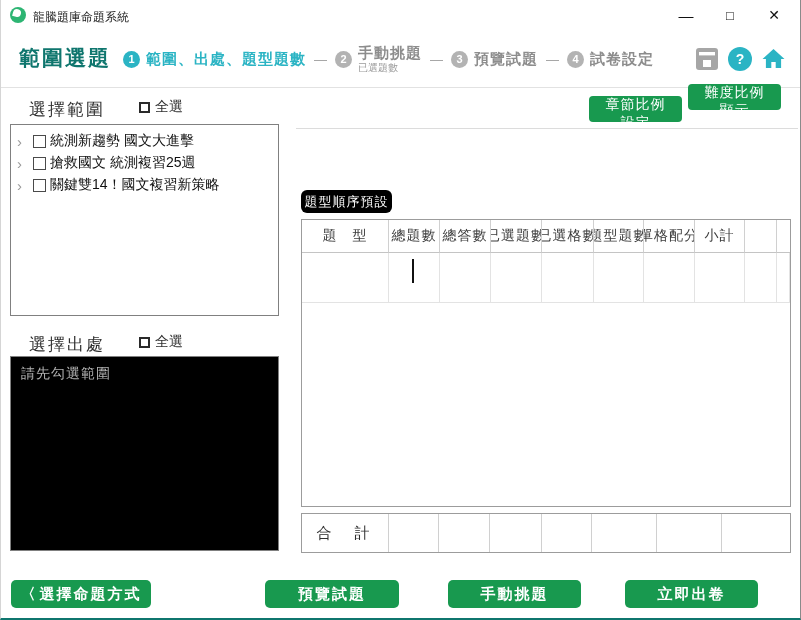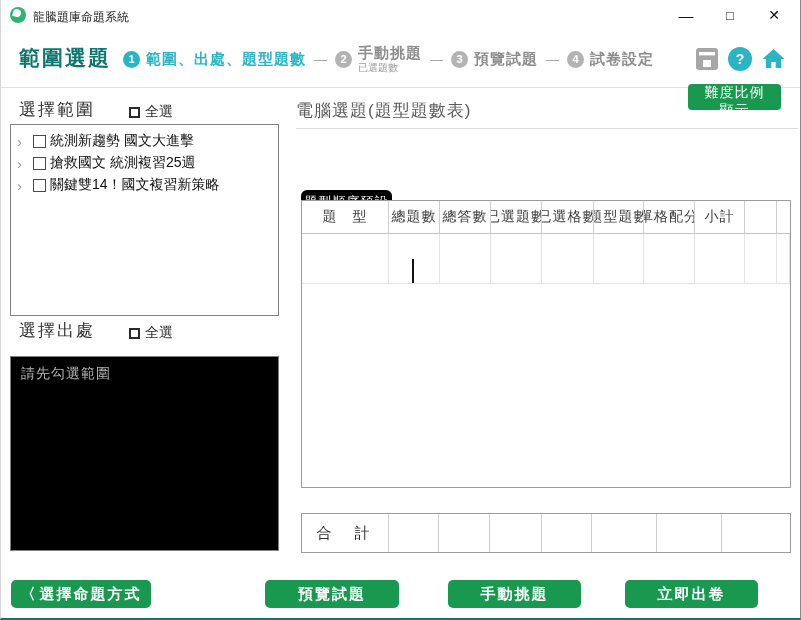--- a/index.html
+++ b/index.html
@@ -28,40 +28,40 @@
   .step-circle.active { background:#2bb4c4; }
   .step-label { font-size:15px; font-weight:bold; color:#8d8d8d; letter-spacing:1px; white-space:nowrap; }
   .step-label.active { color:#2bb4c4; }
   .step-label-wrap { display:flex; flex-direction:column; line-height:1.1; }
   .step-sub { font-size:10px; color:#9a9a9a; }
   .step-dash { color:#9c9c9c; font-size:13px; margin:0 1px; }
   .nav-icons { position:absolute; right:14px; top:16px; display:flex; align-items:center; gap:9px; }
   .icon-btn { width:25px; height:25px; display:flex; align-items:center; justify-content:center; cursor:pointer; }
   .help-circle { width:24px; height:24px; border-radius:50%; background:#2bb4c4; color:#fff; font-size:14px; font-weight:bold; display:flex; align-items:center; justify-content:center; }
   
-  .panel-head { position:absolute; display:flex; align-items:flex-end; }
+  .panel-head { position:absolute; display:flex; align-items:flex-start;margin-left:10px; }
   .panel-title { font-size:17px; color:#2f2f2f; letter-spacing:2px; }
   .selectall { display:flex; align-items:center; gap:5px; margin-left:34px; cursor:pointer; }
   .cb { width:11px; height:11px; border:2px solid #2a2a2a; background:#fff; display:inline-block; }
   .selectall-label { font-size:14px; color:#2f2f2f; }
   .range-box { position:absolute; left:9px; top:124px; width:269px; height:192px; border:1px solid #808080; background:#fff; padding-top:5px; }
   .tree-row { display:flex; align-items:center; height:22px; padding-left:6px; gap:4px; cursor:pointer; }
   .tree-chevron { color:#9a9a9a; font-size:15px; width:12px; line-height:1; }
   .tree-cb { width:13px; height:13px; border:1px solid #4a4a4a; background:#fff; display:inline-block; flex:0 0 13px; }
   .tree-label { font-size:14px; color:#101010; white-space:nowrap; }
   .source-box { position:absolute; left:9px; top:356px; width:269px; height:195px; border:1px solid #808080; background:#000000; }
   .placeholder { position:absolute; left:10px; top:8px; font-size:14px; color:#b2b2b2; letter-spacing:1px; }
   
   .main-title { position:absolute; left:295px; top:99px; font-size:17px; color:#5a5a5a; letter-spacing:1px; }
   .btn-green { position:absolute; height:26px; background:#18994f; color:#fff; border:none; border-radius:4px; font-size:14px; font-family:inherit; letter-spacing:1px; cursor:pointer; padding:0 10px; }
   .btn-chapter { left:588px; top:96px; width:93px; }
   .btn-difficulty { left:687px; top:84px; width:93px; }
   .main-sep { position:absolute; left:295px; top:128px; width:502px; height:1px; background:#dcdcdc; }
   .preset-btn { position:absolute; left:300px; top:190px; width:91px; height:23px; background:#000000; color:#fff; border:none; border-radius:6px; font-size:13px; font-family:inherit; letter-spacing:1px; cursor:pointer; }
-  .qtable { position:absolute; left:300px; top:200px; width:490px; height:288px; border:1px solid #9c9c9c; background:#fff; }
+  .qtable { position:absolute; left:300px; top:219px; width:490px; height:288px; border:1px solid #9c9c9c; background:#fff; }
   .trow { display:grid; }
   .trow.head { height:33px; }
   .trow.body { height:50px; }
   .tcell { border-right:1px solid #d0d0d0; border-bottom:1px solid #c4c4c4; display:flex; align-items:center; justify-content:center; font-size:14px; color:#3d3d3d; letter-spacing:1px; overflow:hidden; white-space:nowrap; }
   .trow.body .tcell { border-right:1px solid #e3e3e3; border-bottom:1px solid #e3e3e3; }
   .tcell:last-child { border-right:none; }
   .caret { position:absolute; left:411px; top:259px; width:2px; height:24px; background:#111; }
   .total-table { position:absolute; left:300px; top:513px; width:490px; height:40px; border:1px solid #9c9c9c; background:#fff; }
   .total-table .trow { height:38px; }
   .total-table .tcell { border-bottom:none; font-size:15px; color:#2e2e2e; letter-spacing:4px; }
@@ -155,32 +155,32 @@
         <span class="tree-cb"></span>
         <span class="tree-label">搶救國文 統測複習25週</span>
       </div>
       <div class="tree-row">
         <span class="tree-chevron">›</span>
         <span class="tree-cb"></span>
         <span class="tree-label">關鍵雙14！國文複習新策略</span>
       </div>
     </div>
 
-  <div class="panel-head" style="left:18px; top:319px;">
+  <div class="panel-head" style="left:18px; top:333px;">
     <span class="panel-title">選擇出處</span>
     <span class="selectall">
       <span class="cb"></span>
       <span class="selectall-label">全選</span>
     </span>
   </div>
   <div class="source-box">
     <span class="placeholder">請先勾選範圍</span>
   </div>
 
-  <span class="main-title">電腦選題(題型題數表)</span>
+  <button class="btn-green btn-chapter">章節比例設定</button>
   <button class="btn-green btn-difficulty">難度比例顯示</button>
   <div class="main-sep"></div>
   <button class="preset-btn">題型順序預設</button>
 
   <div class="qtable">
     <div class="trow head" style="grid-template-columns: 87px 51px 51px 51px 52px 50px 51px 50px 32px 1fr;">
         <div class="tcell">題　型</div>
         <div class="tcell">總題數</div>
         <div class="tcell">總答數</div>
         <div class="tcell">已選題數</div>

